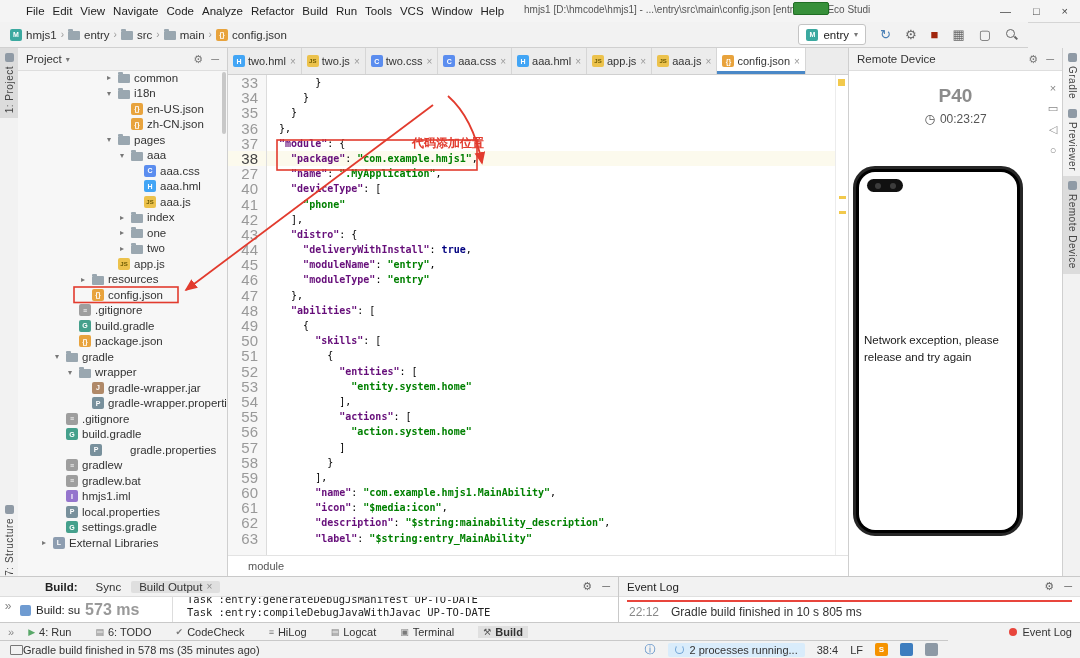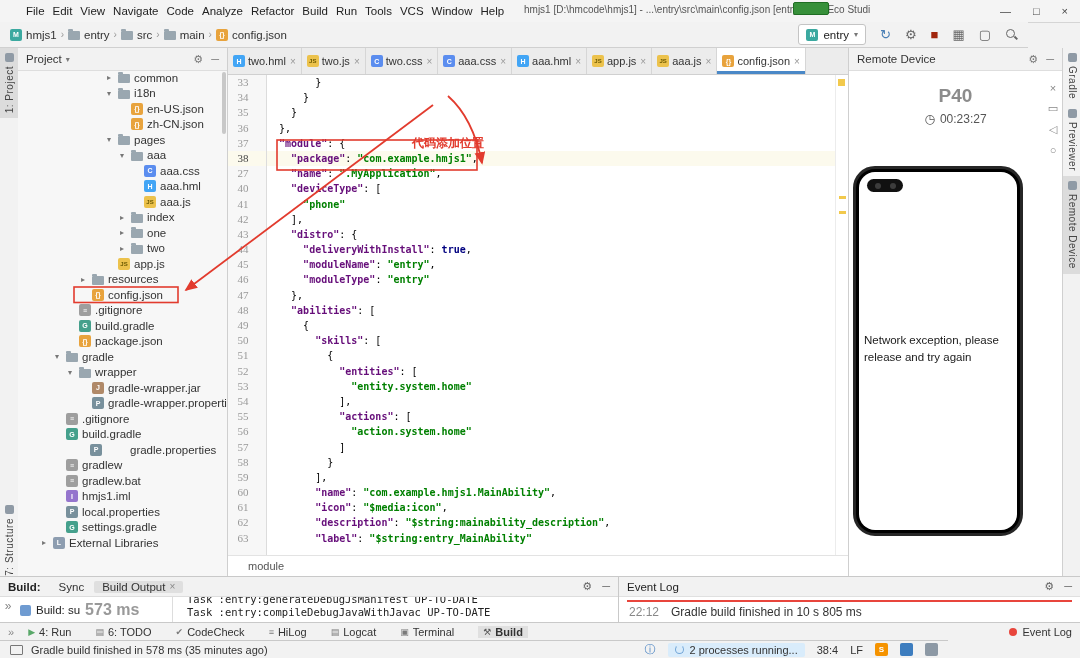--- a/index.html
+++ b/index.html
@@ -62,22 +62,22 @@
   .tree-scrollbar{position:absolute;right:1px;top:24px;width:4px;height:62px;background:#c8c8c8;border-radius:2px;}
   
   .editor{position:absolute;left:228px;top:48px;width:620px;height:528px;background:#fff;display:flex;flex-direction:column;}
   .tabs{height:26px;display:flex;background:#ececec;border-bottom:1px solid #d0d0d0;align-items:stretch;overflow:hidden;flex:none;}
   .tab{display:flex;align-items:center;gap:3px;padding:0 5px;border-right:1px solid #d6d6d6;font-size:11px;color:#333;position:relative;}
   .tab.active{background:#fff;}
   .tab.active::after{content:'';position:absolute;left:0;right:0;bottom:0;height:3px;background:#4a88c7;}
   .tclose{color:#999;font-size:10px;margin-left:1px;}
   .codewrap{position:relative;flex:1;overflow:hidden;}
   .gutter{position:absolute;left:0;top:0;bottom:0;width:38px;background:#f7f7f7;border-right:1px solid #dcdcdc;}
-  .gln{height:15.2px;line-height:15.2px;text-align:center;padding-right:8px;color:#999;font-size:11px;
-       font-family:Liberation Serif, serif;}
+  .gln{height:15.2px;line-height:15.2px;text-align:right;padding-right:8px;color:#999;font-size:15px;
+       font-family:Liberation Sans, sans-serif;}
   .gln.cur{color:#444;background:#fcfaed;}
   .code{position:absolute;left:39px;top:0;right:12px;bottom:0;overflow:hidden;}
   .cline{height:15.2px;line-height:15.2px;white-space:pre;font-family:"DejaVu Sans Mono","Liberation Mono",monospace;
          font-size:10px;color:#000;}
   .cline.curline{background:#fcfaed;}
   .tk-key{color:#660e7a;font-weight:bold;} .tk-str{color:#008000;font-weight:bold;}
   .tk-kw{color:#000080;font-weight:bold;} .tk-pl{color:#000;}
   .err-stripe{position:absolute;right:0;top:0;bottom:0;width:12px;background:#fff;border-left:1px solid #ececec;}
   .file-ind{position:absolute;right:3px;top:4px;width:7px;height:7px;background:#f2c94c;}
   .mark1{position:absolute;right:2px;top:121px;width:7px;height:3px;background:#f2c94c;}
@@ -93,21 +93,21 @@
   .screen{position:absolute;left:3px;top:3px;right:3px;bottom:3px;background:#fff;border-radius:16px;overflow:hidden;}
   .camera{position:absolute;top:7px;left:8px;width:30px;height:13px;background:#111;border-radius:8px;
           display:flex;align-items:center;justify-content:space-around;padding:0 3px;}
   .camera i{width:6px;height:6px;border-radius:50%;background:#3c3c3c;}
   .dev-msg{position:absolute;top:160px;left:5px;right:14px;font-size:11.5px;color:#1a1a1a;line-height:1.45;}
   .devnav{position:absolute;right:2px;top:34px;display:flex;flex-direction:column;gap:8px;color:#888;
           font-size:11px;text-align:center;width:14px;}
   
   .build-panel{position:absolute;left:0;top:576px;width:618px;height:46px;background:#f2f2f2;
                border-top:1px solid #c9c9c9;box-sizing:border-box;}
-  .bp-header{height:19px;display:flex;align-items:center;gap:2px;padding:0 8px;font-size:11.5px;}
+  .bp-header{height:19px;display:flex;align-items:center;gap:2px;padding:0 8px;font-size:11.5px;margin-left:37px;}
   .bp-label{font-weight:bold;margin-right:8px;}
   .bp-tab{padding:0 8px;border-radius:2px;color:#333;display:flex;align-items:center;gap:4px;}
   .bp-tab.active{background:#dfdfdf;}
   .bp-x{color:#888;font-size:10px;}
   .bp-hicons{margin-left:auto;display:flex;gap:10px;color:#666;font-size:11px;}
   .bp-body{display:flex;height:26px;border-top:1px solid #ddd;background:#fff;overflow:hidden;}
   .bb-chev2{width:16px;color:#888;text-align:center;padding-top:2px;flex:none;}
   .bp-left{width:148px;border-right:1px solid #ddd;display:flex;align-items:center;gap:5px;padding:0 4px;
            font-size:11.5px;flex:none;}
   .bp-ico{width:11px;height:11px;background:#6f9bd1;border-radius:2px;flex:none;}
@@ -130,21 +130,21 @@
   .bb-chev{color:#888;margin-right:14px;}
   .bb-tab{display:flex;align-items:center;gap:4px;margin-right:24px;}
   .bb-tab .ic{font-size:9px;}
   .bb-tab.active{font-weight:bold;background:#e0e0e0;padding:0 5px;}
   .bb-spacer{flex:1;}
   .bb-event{display:flex;align-items:center;gap:5px;}
   .bb-dot{width:8px;height:8px;border-radius:50%;background:#e8453c;}
   
   .statusbar{position:absolute;left:0;top:640px;width:948px;height:18px;background:#f2f2f2;
              border-top:1px solid #c9c9c9;display:flex;align-items:center;font-size:11px;color:#333;
-             padding:0 10px;box-sizing:border-box;gap:8px;}
+             padding:0 10px;box-sizing:border-box;}
   .sb-monitor{width:11px;height:8px;border:1.5px solid #777;border-radius:1px;flex:none;}
   .sb-right{margin-left:auto;display:flex;align-items:center;gap:12px;}
   .sb-info{color:#3f7cbf;font-size:11px;}
   .sb-chip{background:#d9ecfb;padding:1px 7px;border-radius:2px;display:flex;gap:6px;align-items:center;}
   .spin{width:9px;height:9px;border:1.5px solid #74a7d8;border-top-color:transparent;border-radius:50%;box-sizing:border-box;}
   .sb-badge{width:13px;height:13px;border-radius:2px;display:inline-flex;align-items:center;justify-content:center;
             color:#fff;font-size:8px;font-weight:bold;}
   .badge-orange{background:#f59300;} .badge-blue{background:#3d7dbf;} .badge-gray{background:#8d99a5;}
   
   .annot{position:absolute;left:0;top:0;pointer-events:none;z-index:99;}

